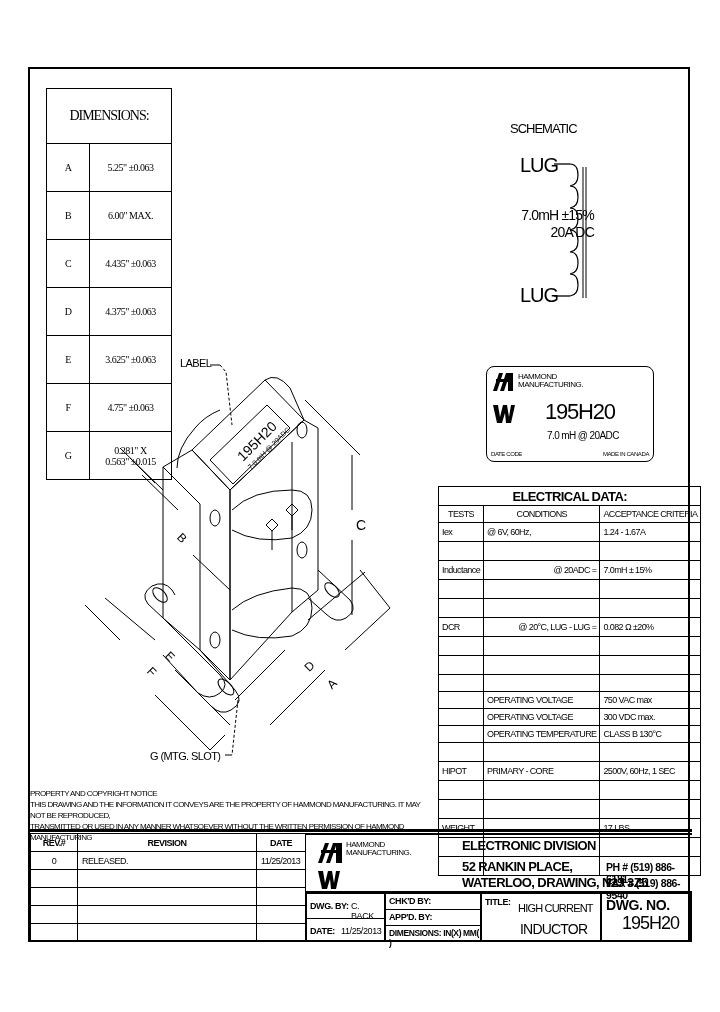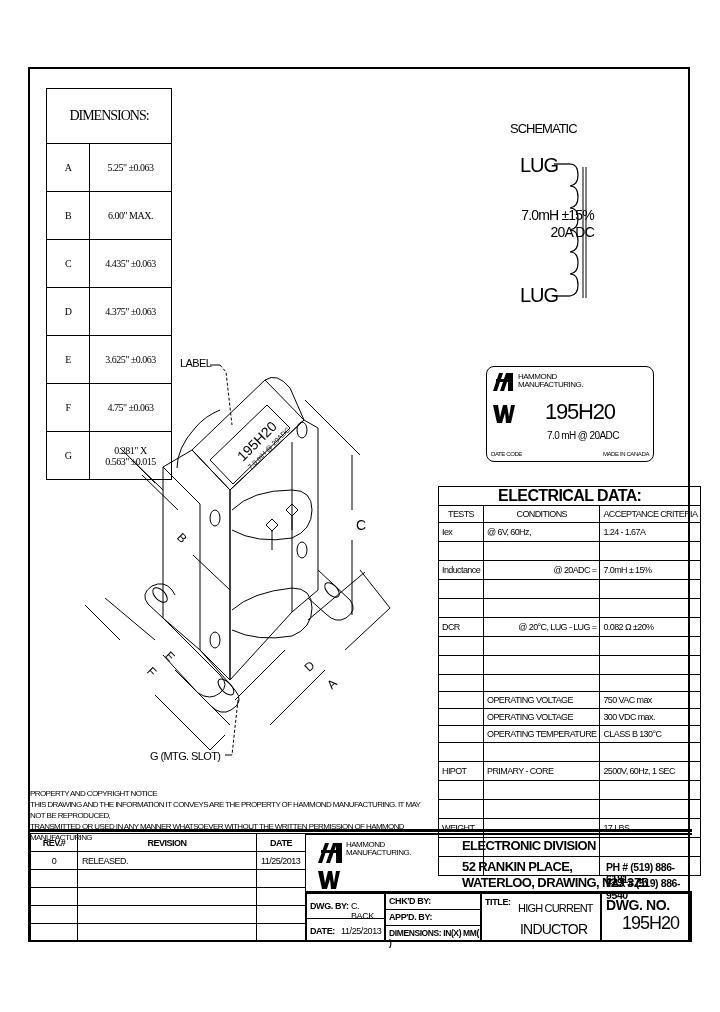--- a/index.html
+++ b/index.html
@@ -19,21 +19,21 @@
   .sch-title { left:510px; top:121px; font-size:13px; letter-spacing:-1px; }
   .lug { font-size:20px; letter-spacing:-1px; }
   .sch-spec { font-size:14px; text-align:right; letter-spacing:-0.8px; line-height:17px; }
 
   
   .plate { left:486px; top:366px; width:168px; height:96px; border:1px solid #000; border-radius:8px; box-sizing:border-box; }
 
   
   .elec { left:438px; top:486px; width:254px; border-collapse:collapse; }
   .elec td { border:1px solid #000; font-size:9px; height:16px; padding:0 3px; white-space:nowrap; letter-spacing:-0.6px; overflow:hidden; }
-  .elec .title { font-size:16px; text-align:center; height:18px; font-weight:bold; letter-spacing:-0.6px;border-radius:6px; }
+  .elec .title { font-size:13px; text-align:center; height:18px; font-weight:bold; letter-spacing:-0.6px;border-radius:6px; }
   .elec .c1 { width:32px;margin-left:38px; }
   .elec .c2 { width:110px; }
   .elec .right { text-align:right; }
   .elec .center { text-align:center; }
   .elec tr.tall td { height:18px; }
 
   
   .notice { left:30px; top:788px; width:406px; font-size:8px; line-height:11px; letter-spacing:-0.6px; }
   .hr-thick { background:#000; }
 

